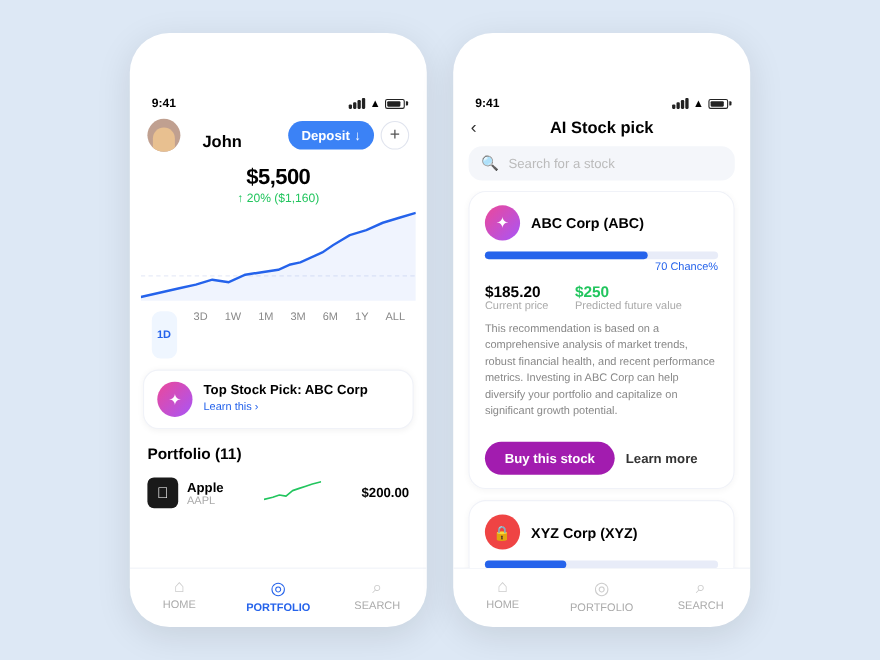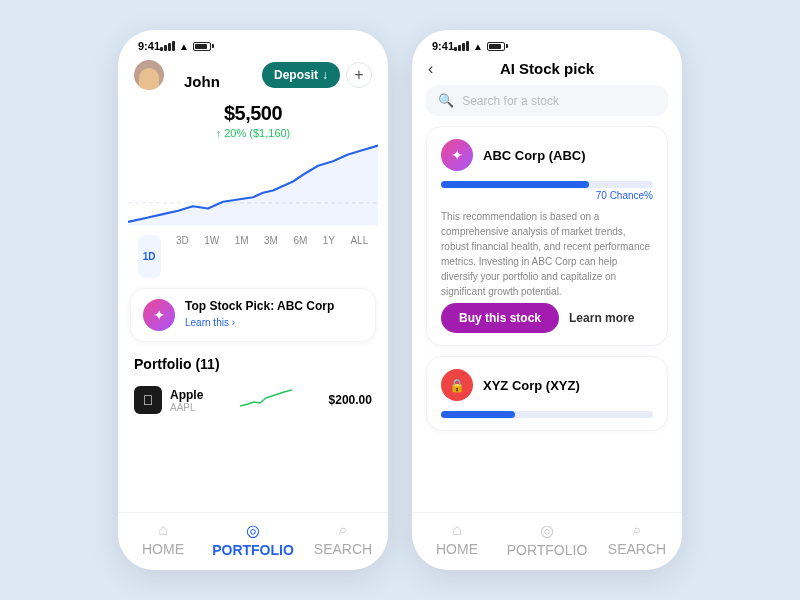--- a/index.html
+++ b/index.html
@@ -25,24 +25,26 @@
       height: 540px;
       overflow: hidden;
       box-shadow: 0 8px 32px rgba(0,0,0,0.10);
       display: flex;
       flex-direction: column;
       position: relative;
     }
     
     .status-bar {
       display: flex;
+      justify-content: space-between;
       align-items: center;
       padding: 10px 20px 4px;
       font-size: 11px;
       font-weight: 600;
+      margin-top: 48px;
     }
     .status-icons {
       display: flex;
       gap: 4px;
       align-items: center;
     }
     .signal-bars { display: flex; gap: 1px; align-items: flex-end; }
     .signal-bars span {
       background: #222;
       width: 3px;
@@ -102,21 +104,21 @@
       height: 22px;
       background: #e8c090;
       border-radius: 10px 10px 0 0;
       position: relative;
     }
     .user-name {
       font-size: 15px;
       font-weight: 600;
     }
     .deposit-btn {
-      background: #0f766e;
+      background: #3b82f6;
       color: #fff;
       border: none;
       border-radius: 16px;
       padding: 6px 12px;
       font-size: 12px;
       font-weight: 600;
       cursor: pointer;
       display: flex;
       align-items: center;
       gap: 4px;
@@ -258,21 +260,21 @@
     }
     .nav-item {
       display: flex;
       flex-direction: column;
       align-items: center;
       gap: 2px;
       cursor: pointer;
       flex: 1;
     }
     .nav-label {
-      font-size: 14px;
+      font-size: 10px;
       color: #aaa;
       font-weight: 500;
     }
     .nav-label-active { color: #2563eb; font-weight: 700; }
     .nav-icon { font-size: 16px; color: #ccc; }
     .nav-icon-active { color: #2563eb; }
 
     
     .phone2-header {
       display: flex;
@@ -347,21 +349,21 @@
       margin-bottom: 8px;
     }
     .price-col {}
     .price-value { font-size: 14px; font-weight: 700; }
     .price-value-green { font-size: 14px; font-weight: 700; color: #22c55e; }
     .price-label { font-size: 10px; color: #aaa; }
     .rec-desc {
       font-size: 10px;
       color: #888;
       line-height: 1.5;
-      margin-bottom: 4px;
+      margin-bottom: 20px;
     }
     .rec-actions {
       display: flex;
       gap: 10px;
     }
     .buy-btn {
       background: #a21caf;
       color: #fff;
       border: none;
       border-radius: 20px;
@@ -574,20 +576,30 @@
 
       <div class="rec-card">
         <div class="rec-card-header">
           <div class="stock-icon-pink">✦</div>
           <span class="rec-corp-name">ABC Corp (ABC)</span>
         </div>
         <div class="progress-bar-bg">
           <div class="progress-bar-fill" style="width:70%"></div>
         </div>
         <div class="chance-label">70 Chance%</div>
+        <div class="price-row">
+          <div class="price-col">
+            <div class="price-value">$185.20</div>
+            <div class="price-label">Current price</div>
+          </div>
+          <div class="price-col">
+            <div class="price-value-green">$250</div>
+            <div class="price-label">Predicted future value</div>
+          </div>
+        </div>
         <div class="rec-desc">This recommendation is based on a comprehensive analysis of market trends, robust financial health, and recent performance metrics. Investing in ABC Corp can help diversify your portfolio and capitalize on significant growth potential.</div>
         <div class="rec-actions">
           <button class="buy-btn">Buy this stock</button>
           <button class="learn-btn">Learn more</button>
         </div>
       </div>
 
       <div class="xyz-card">
         <div class="xyz-header">
           <div class="xyz-icon">🔒</div>

